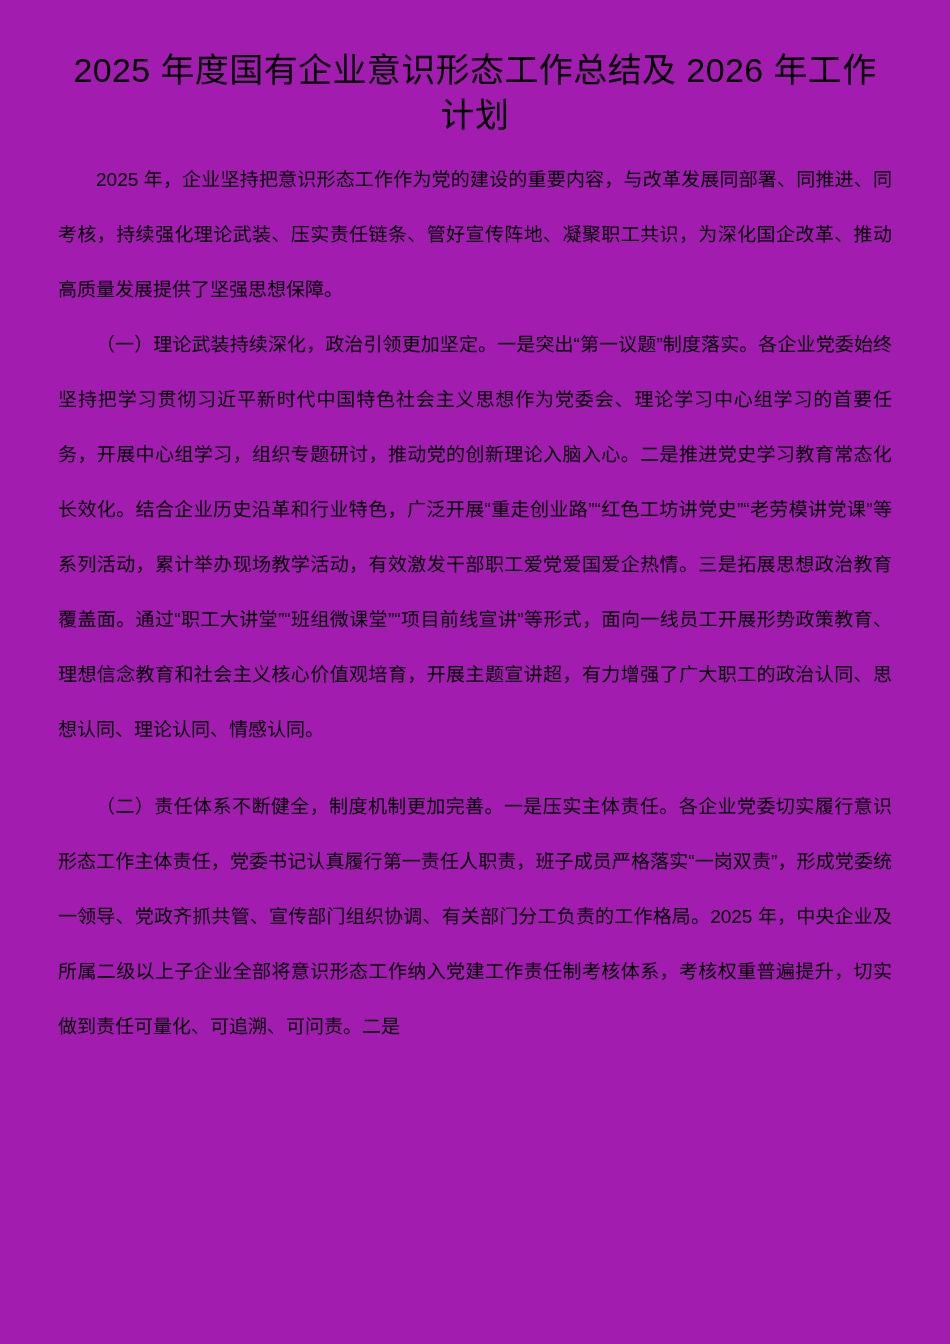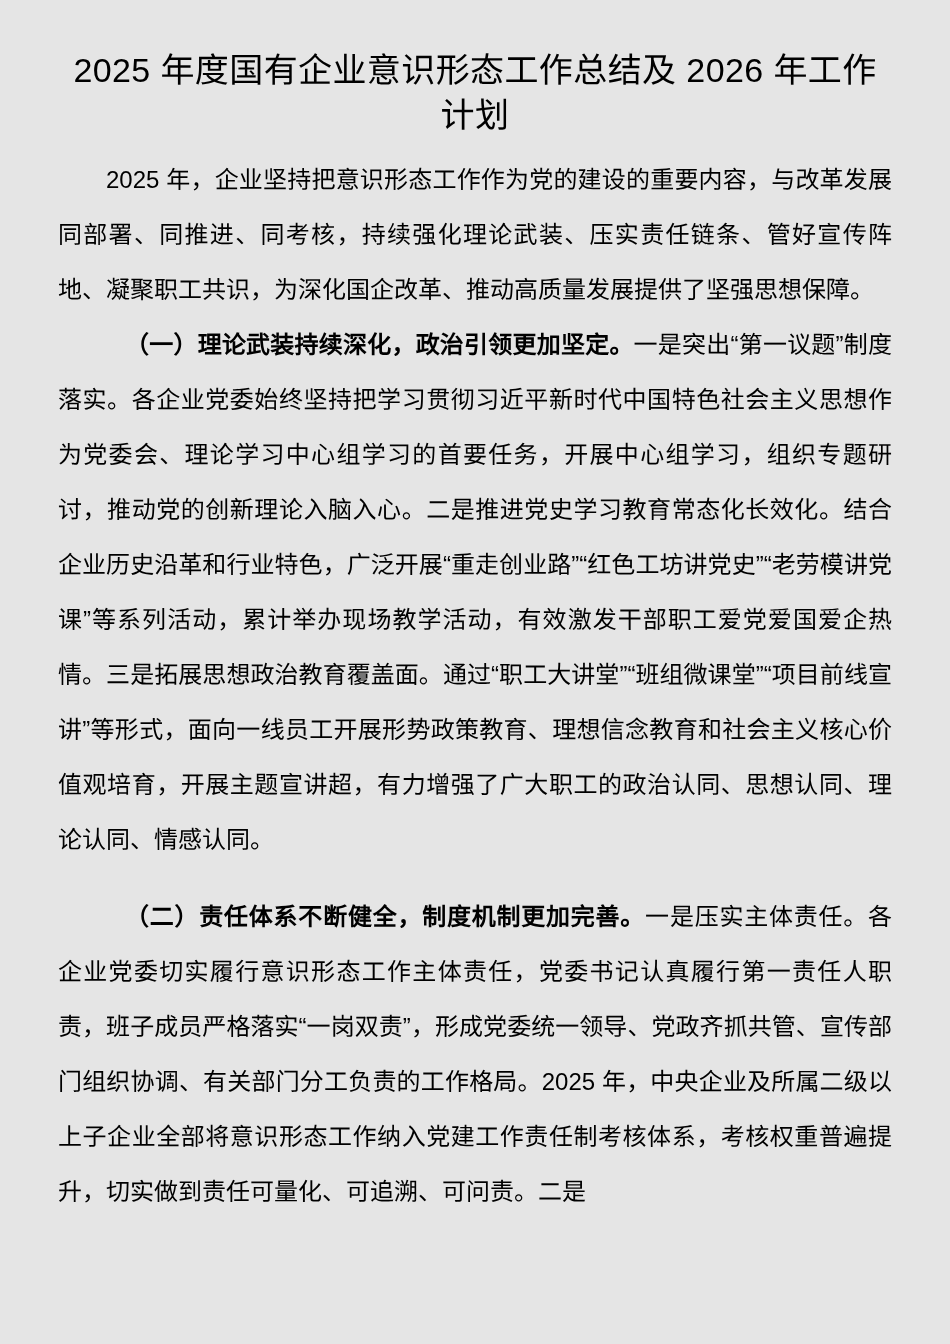--- a/index.html
+++ b/index.html
@@ -10,56 +10,55 @@
   }
   body {
     font-family: "Liberation Sans", "DejaVu Sans", sans-serif;
     color: #000000;
   }
   .page {
     position: relative;
     width: 950px;
     height: 1344px;
     margin: 0 auto;
-    background: #e5e5e5;
+    background: #a21caf;
     overflow: hidden;
     box-sizing: border-box;
     padding: 0 58px;
   }
   .doc-title {
     margin: 0;
     padding-top: 48px;
     font-size: 34px;
     font-weight: 400;
     line-height: 1.32;
     text-align: center;
     letter-spacing: 0.4px;
     word-break: break-all;
   }
   .para {
     margin: 0;
-    font-size: 24px;
+    font-size: 19px;
     line-height: 55px;
     text-align: justify;
     text-justify: inter-ideograph;
     word-break: break-all;
     letter-spacing: 0px;
   }
   .para.indent {
     text-indent: 2em;
   }
   .para.gap-before {
     margin-top: 22px;
   }
   .para.first-body {
     margin-top: 14px;
   }
   .bold-lead {
-    font-weight: bold;
-    margin-left: 19px;
+    font-weight: normal;
   }
 </style>
 </head>
 <body>
 
 <div class="page">
 
   <h1 class="doc-title">2025 年度国有企业意识形态工作总结及 2026 年工作计划</h1>
 
   <p class="para indent first-body">2025 年，企业坚持把意识形态工作作为党的建设的重要内容，与改革发展同部署、同推进、同考核，持续强化理论武装、压实责任链条、管好宣传阵地、凝聚职工共识，为深化国企改革、推动高质量发展提供了坚强思想保障。</p>

